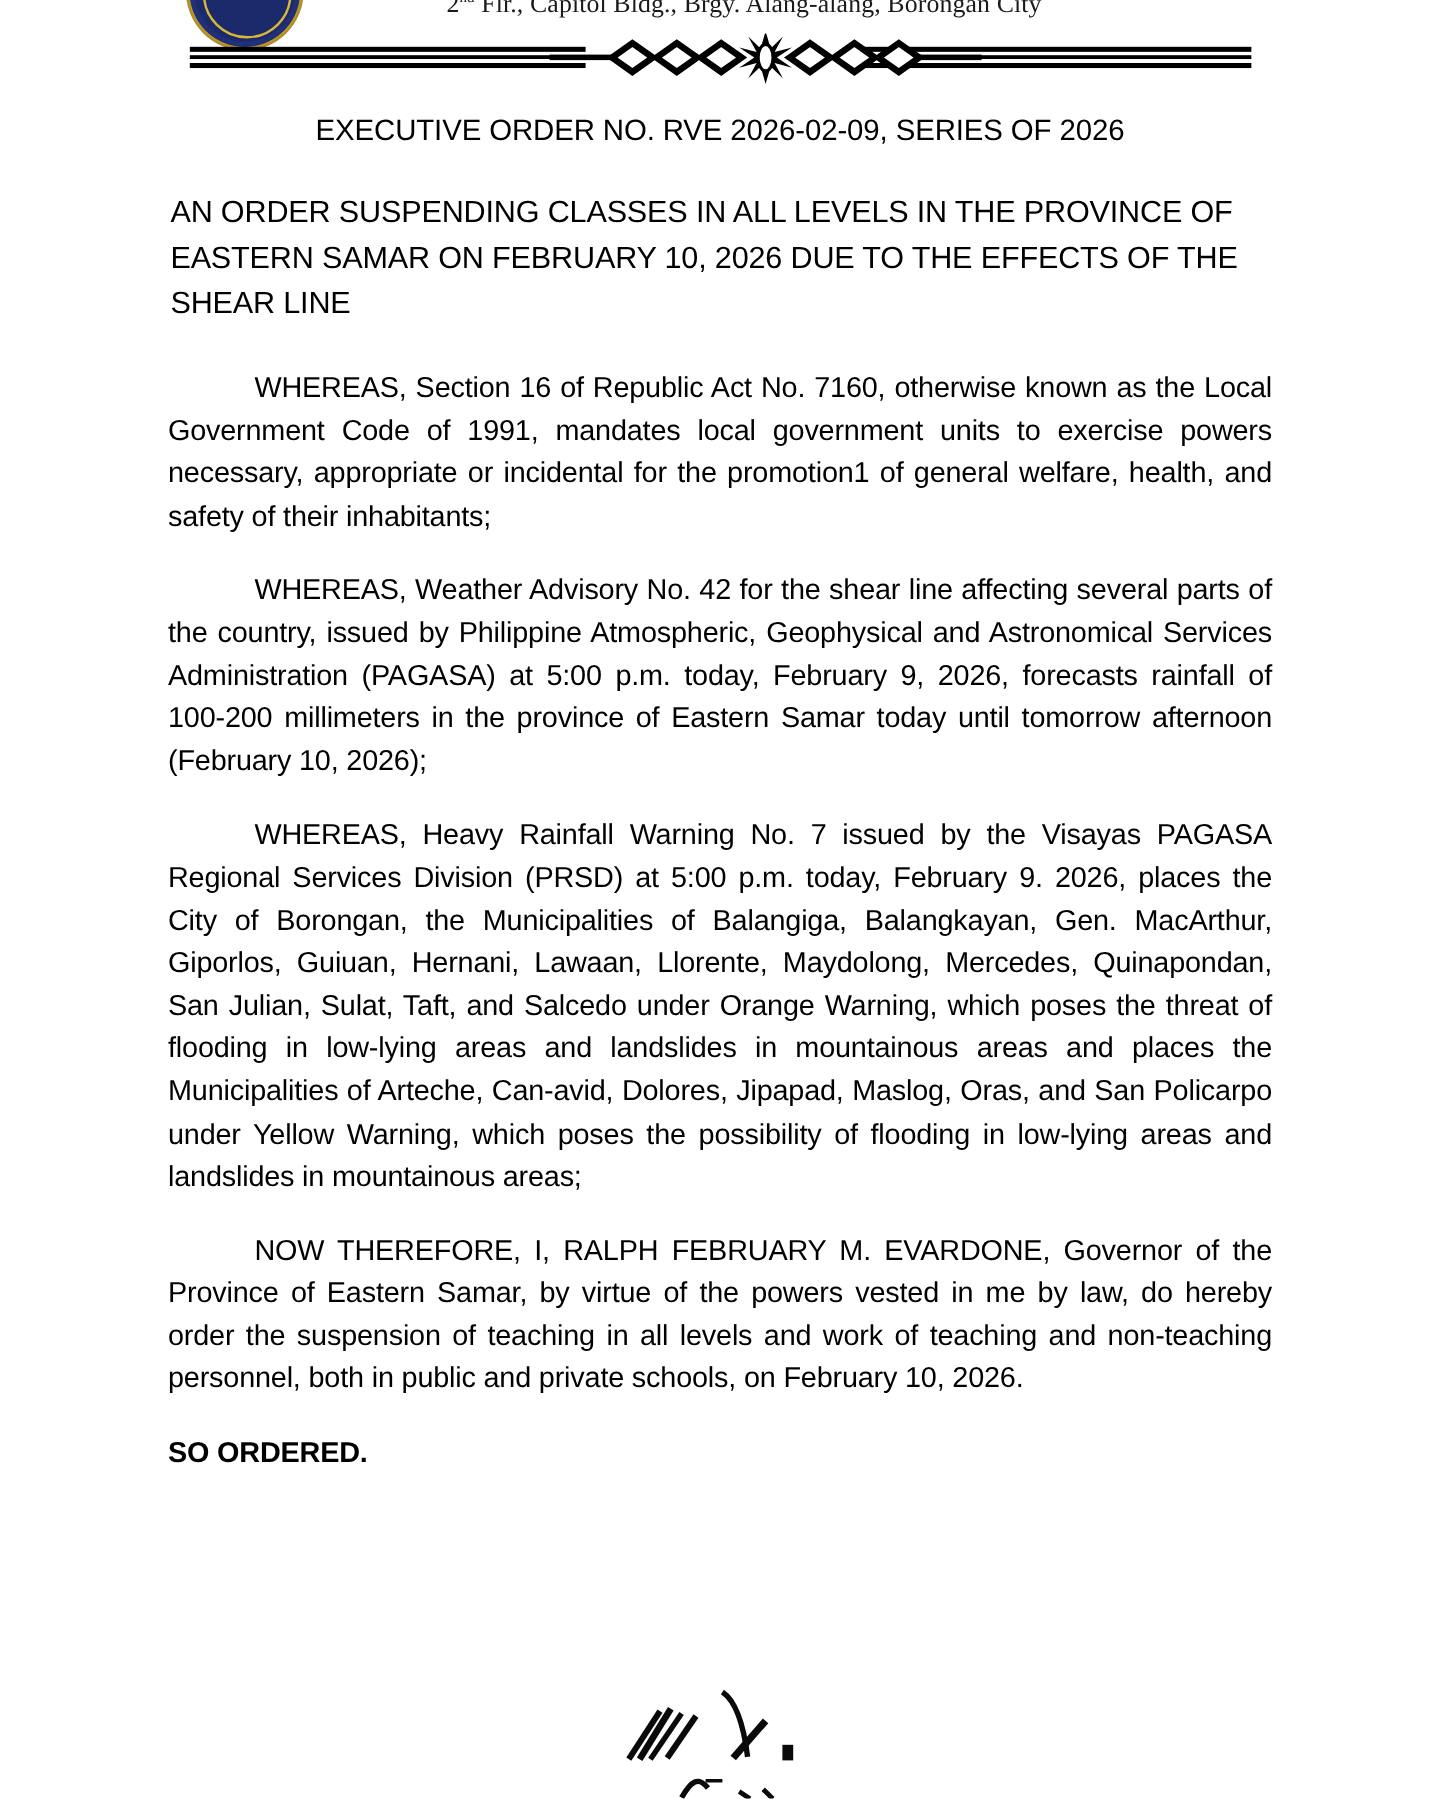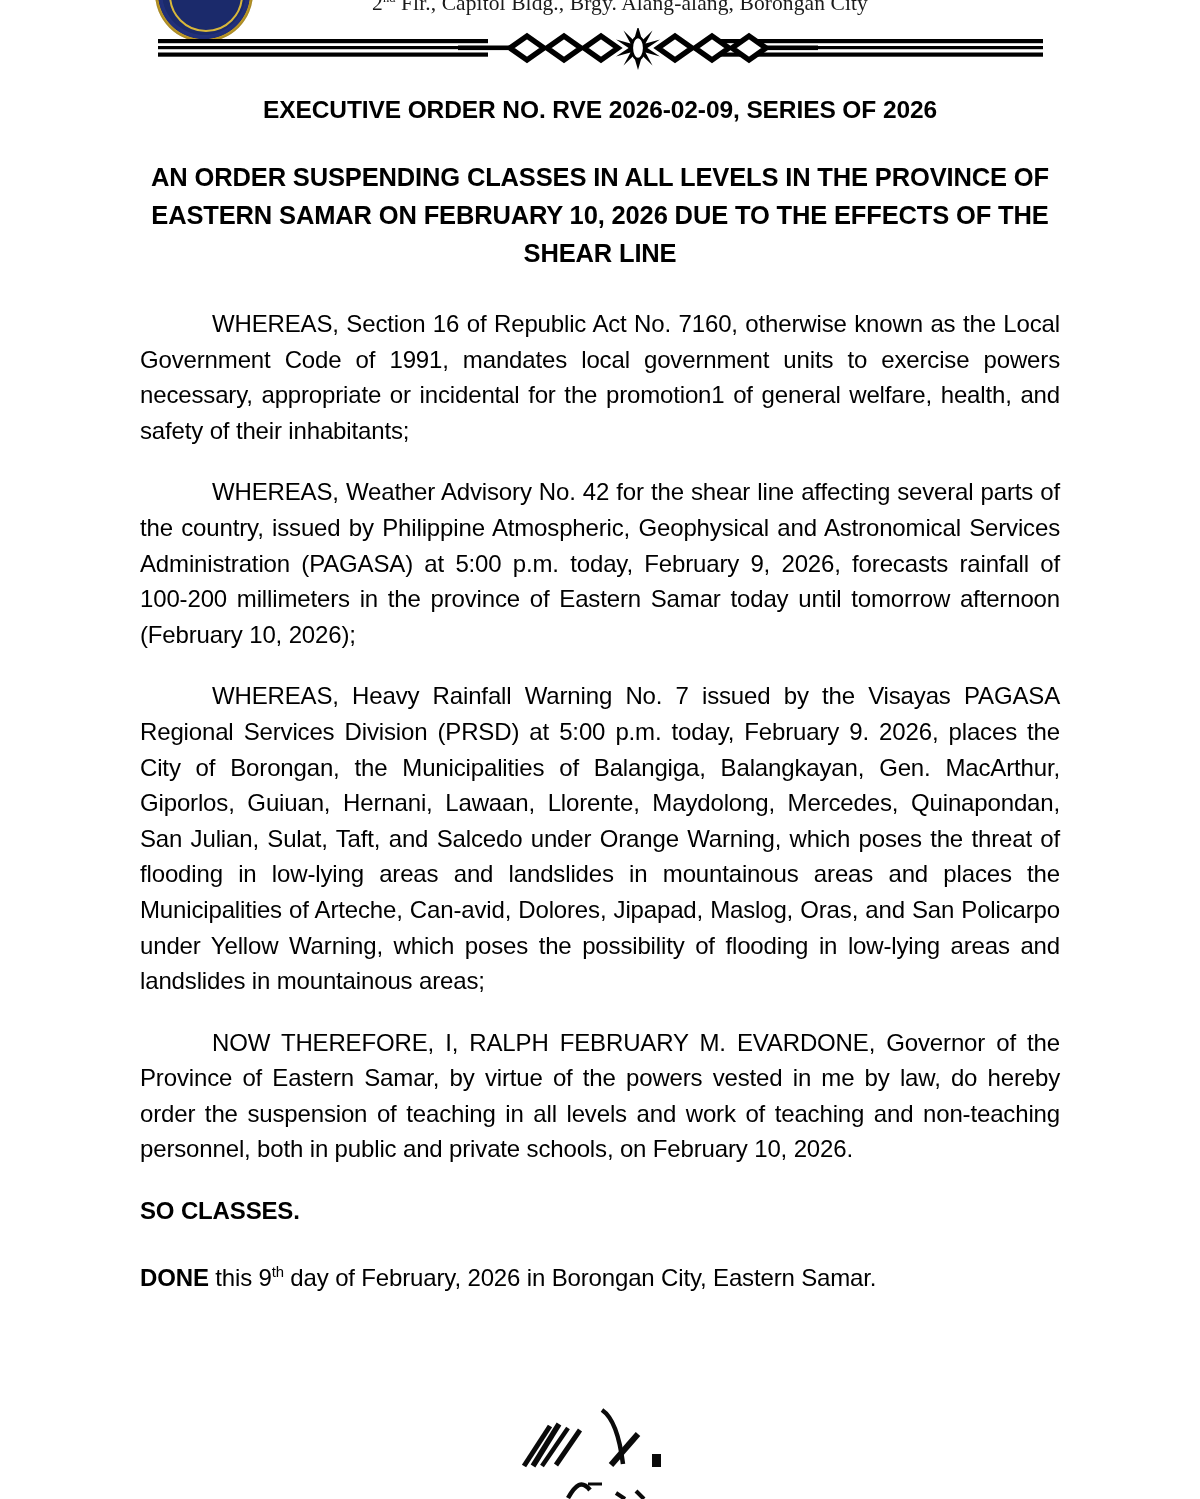--- a/index.html
+++ b/index.html
@@ -77,29 +77,29 @@
   
   .doc {
     position: absolute;
     left: 140px;
     top: 96px;
     width: 920px;
   }
 
   .eo-number {
     text-align: center;
-    font-weight: bold;
+    font-weight: normal;
     font-size: 24.5px;
     letter-spacing: -0.1px;
     margin: 0 0 34px 0;
   }
 
   .eo-title {
-    text-align: center;
-    font-weight: bold;
+    text-align: left;
+    font-weight: normal;
     font-size: 25.5px;
     line-height: 38px;
     letter-spacing: -0.15px;
     margin: 0 0 34px 0;
     padding: 0 2px;
   }
 
   p.body-par {
     margin: 0 0 26px 0;
     text-align: justify;
@@ -184,23 +184,22 @@
 
   <p class="body-par"><b>WHEREAS</b><span>, Section 16 of Republic Act No. 7160, otherwise known as the Local Government Code of 1991, mandates local government units to exercise powers necessary, appropriate or incidental for the promotion1 of general welfare, health, and safety of their inhabitants;</span></p>
 
   <p class="body-par"><b>WHEREAS</b><span>, Weather Advisory No. 42 for the shear line affecting several parts of the country, issued by Philippine Atmospheric, Geophysical and Astronomical Services Administration (PAGASA) at 5:00 p.m. today, February 9, 2026, forecasts rainfall of 100-200 millimeters in the province of Eastern Samar today until tomorrow afternoon (February 10, 2026);</span></p>
 
   <p class="body-par"><b>WHEREAS</b><span>, Heavy Rainfall Warning No. 7 issued by the Visayas PAGASA Regional Services Division (PRSD) at 5:00 p.m. today, February 9. 2026, places the City of Borongan, the Municipalities of Balangiga, Balangkayan, Gen. MacArthur, Giporlos, Guiuan, Hernani, Lawaan, Llorente, Maydolong, Mercedes, Quinapondan, San Julian, Sulat, Taft, and Salcedo under Orange Warning, which poses the threat of flooding in low-lying areas and landslides in mountainous areas and places the Municipalities of Arteche, Can-avid, Dolores, Jipapad, Maslog, Oras, and San Policarpo under Yellow Warning, which poses the possibility of flooding in low-lying areas and landslides in mountainous areas;</span></p>
 
 
   <p class="body-par"><b>NOW THEREFORE, I, RALPH FEBRUARY M. EVARDONE</b><span>, Governor of the Province of Eastern Samar, by virtue of the powers vested in me by law, do hereby order the </span><b>suspension of teaching in all levels and work of teaching and non-teaching personnel, both in public and private schools,</b><span> on </span><b>February 10, 2026</b><span>.</span></p>
 
-  <p class="flush so-ordered"><b>SO CLASSES.</b></p>
-
-  <p class="flush done-line"><b>DONE</b><span> this 9</span><sup>th</sup><span> day of February, 2026 in Borongan City, Eastern Samar.</span></p>
+  <p class="flush so-ordered"><b>SO ORDERED.</b></p>
+
 
 </div>
 
 <div class="signature">
   <svg width="260" height="101" viewBox="0 0 260 101" xmlns="http://www.w3.org/2000/svg">
     <g stroke="#0a0a0a" fill="none" stroke-linecap="butt">
       <path d="M44 68 L70 28" stroke-width="5"></path>
       <path d="M53 68 L79 26" stroke-width="5.5"></path>
       <path d="M62 68 L88 30" stroke-width="4.5"></path>
       <path d="M76 67 L100 32" stroke-width="5"></path>

